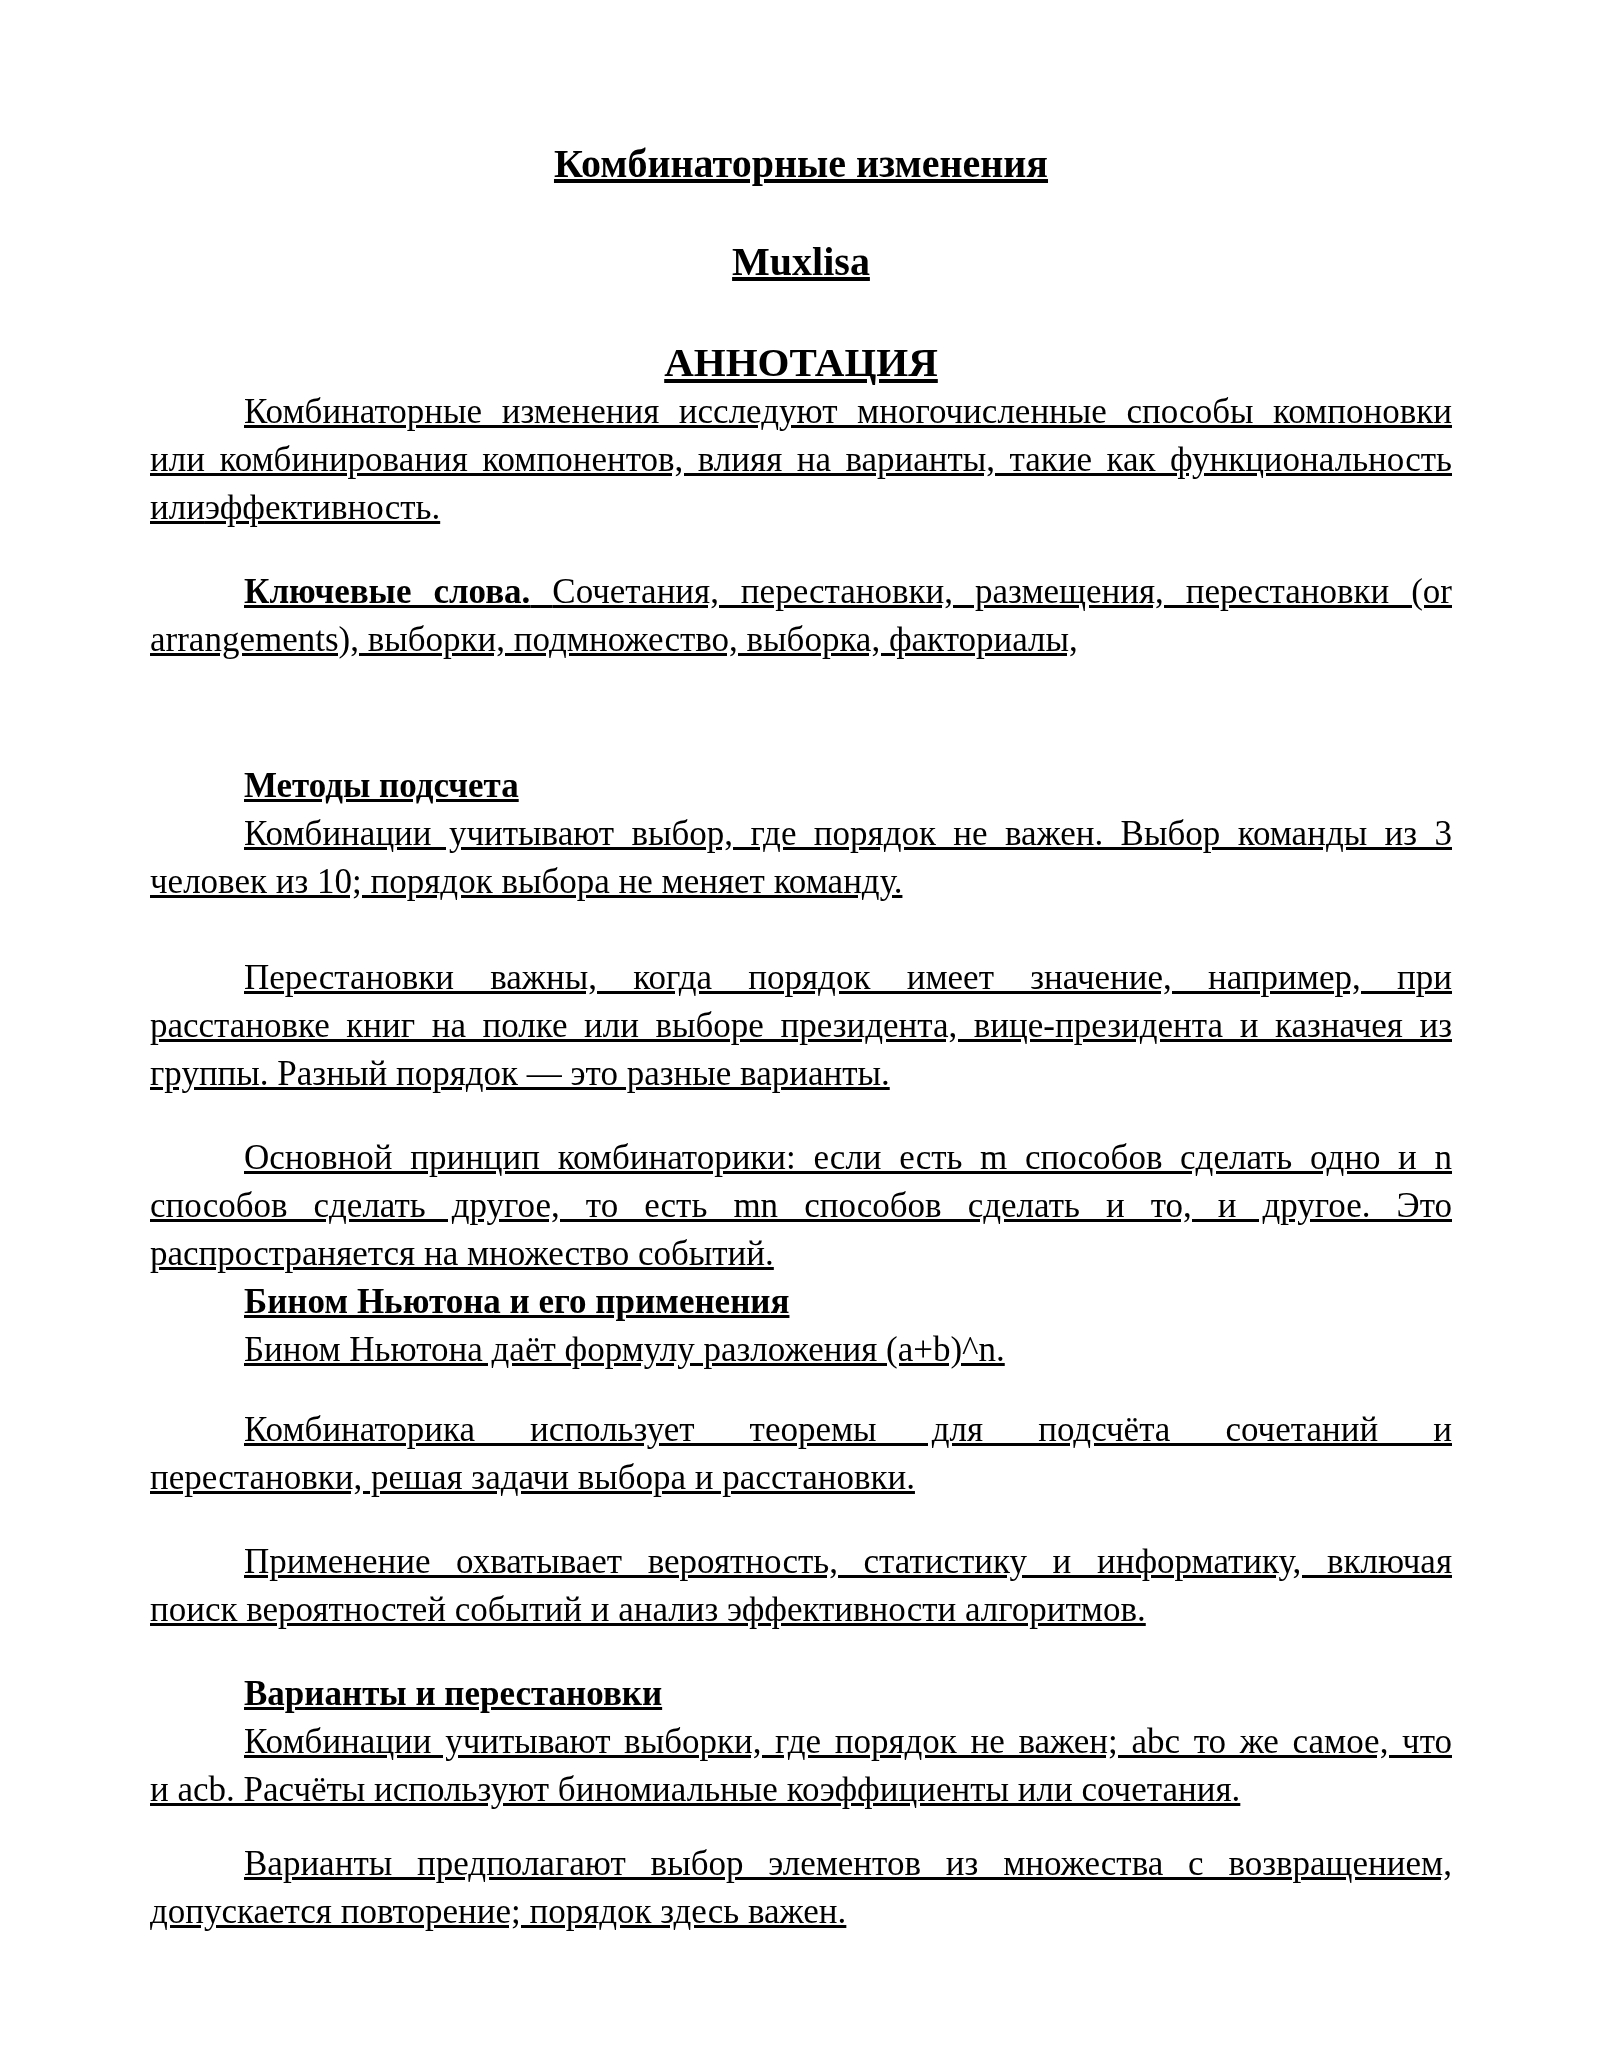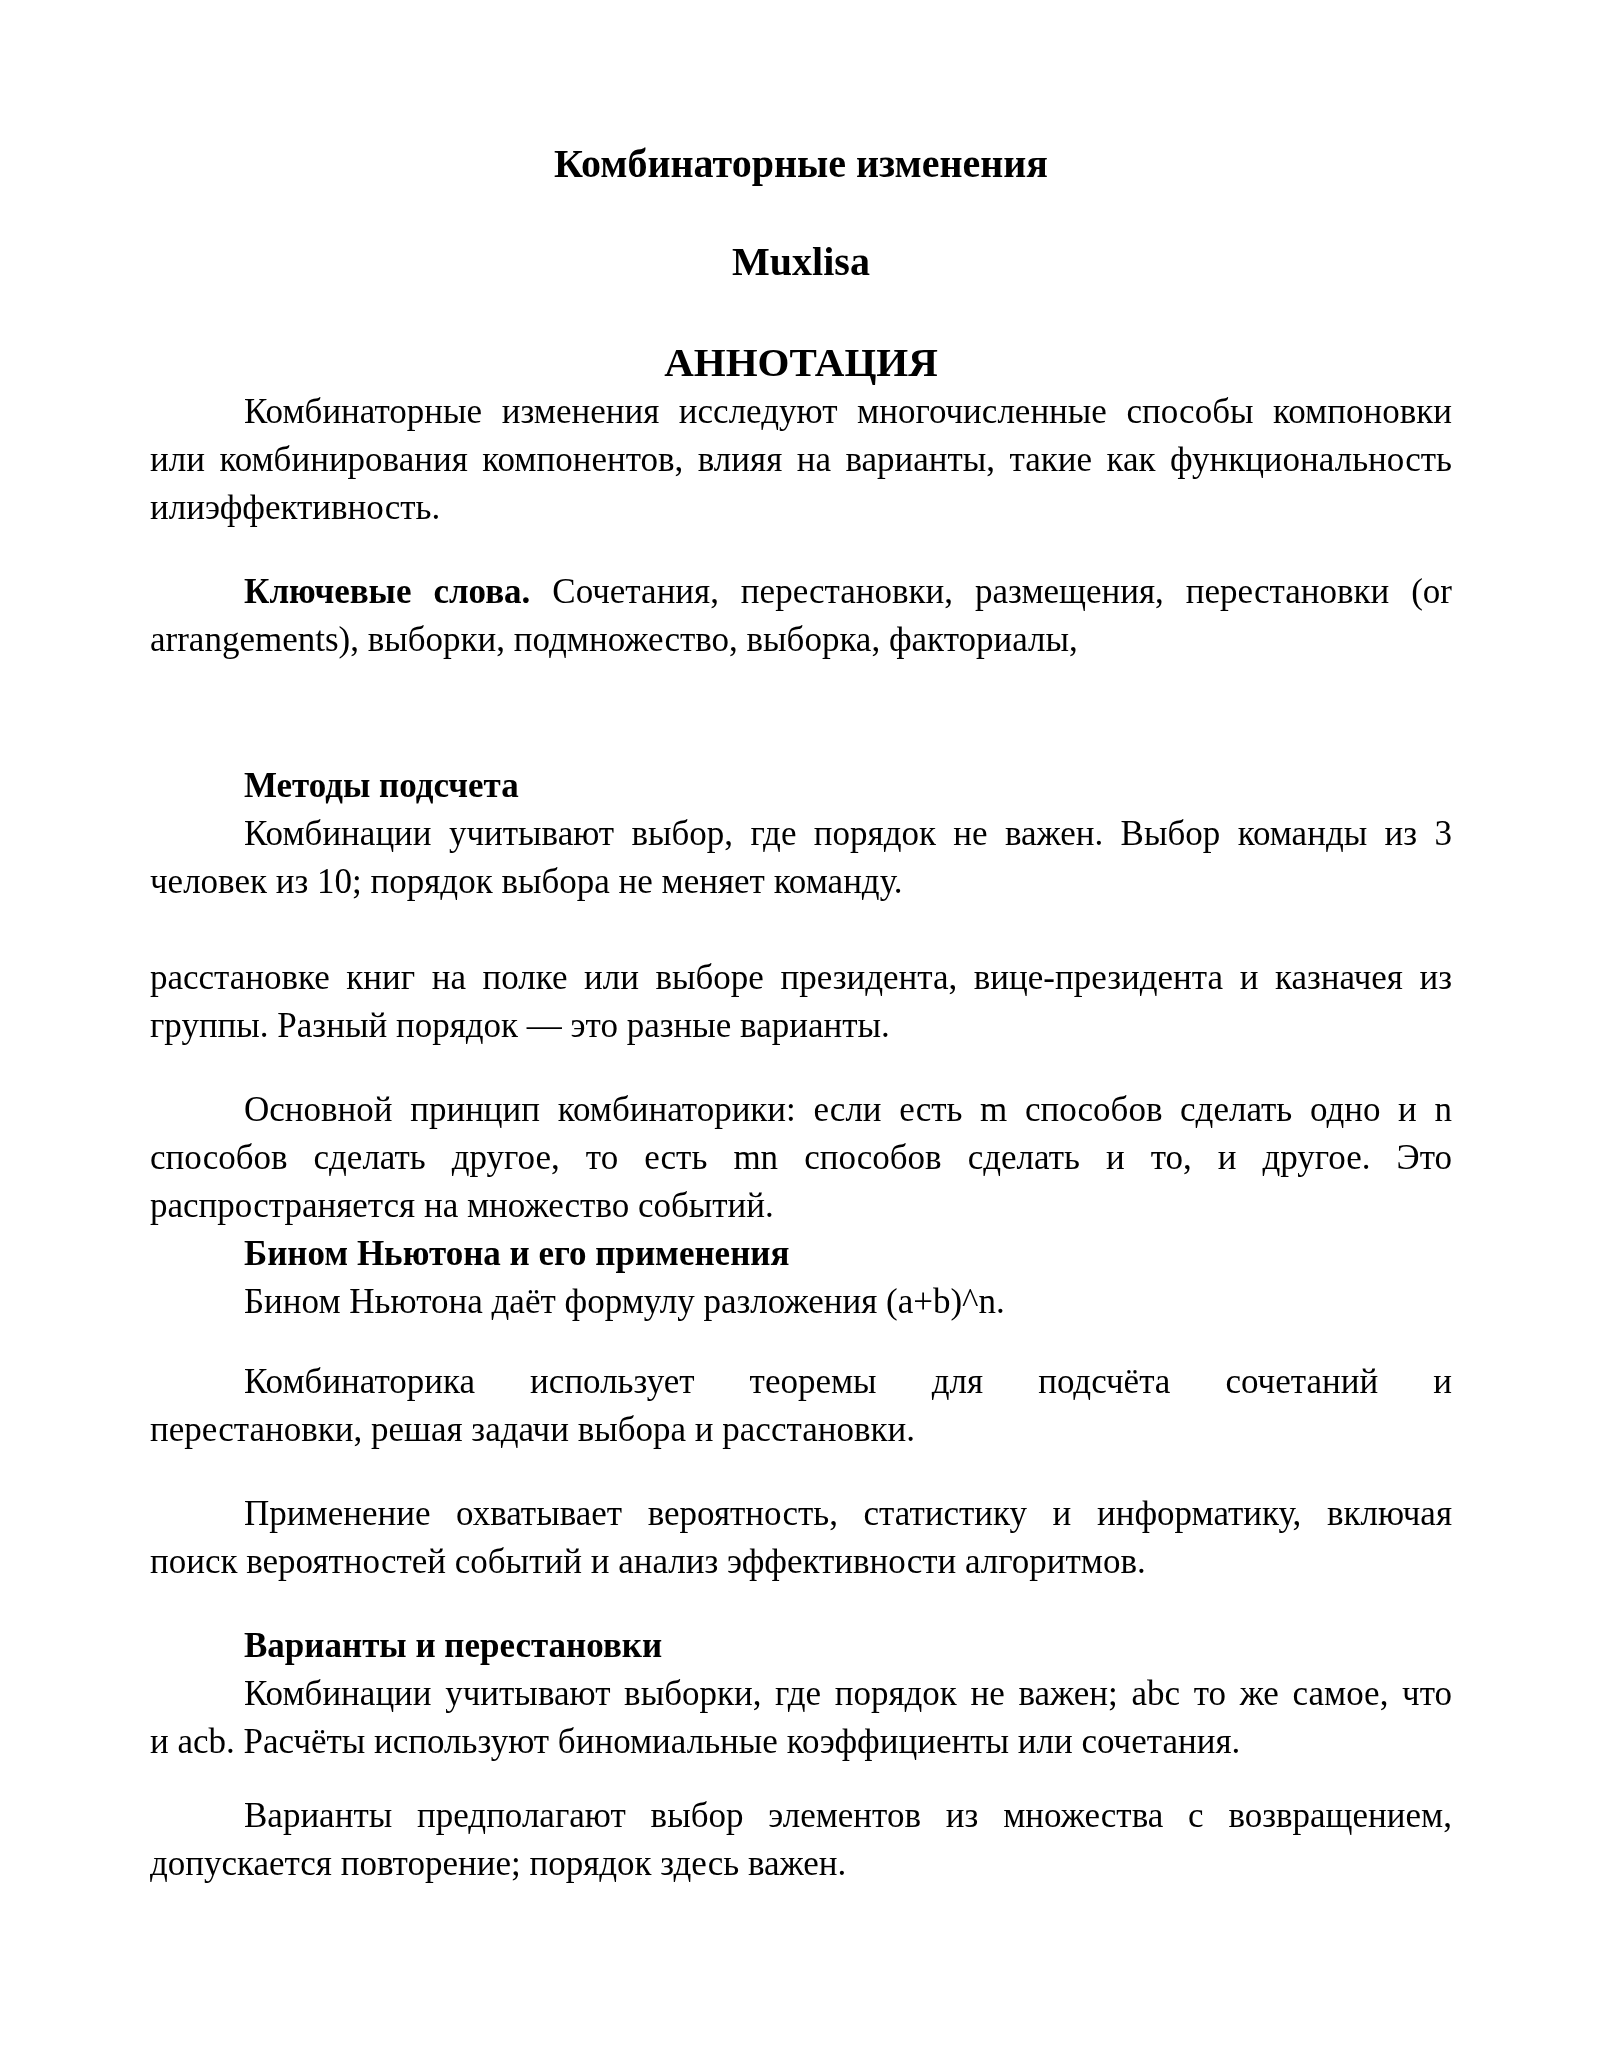--- a/index.html
+++ b/index.html
@@ -15,20 +15,21 @@
     font-size: 35px;
   }
   .page {
     width: 1600px;
     height: 2070px;
     overflow: hidden;
     box-sizing: border-box;
     padding-left: 150px;
     padding-right: 148px;
     background: #ffffff;
+    text-decoration: underline;
   }
   .line {
     line-height: 48px;
     height: 48px;
     text-align: justify;
     text-align-last: justify;
   }
   .line.plain {
     text-align: left;
     text-align-last: auto;
@@ -92,20 +93,21 @@
   </section>
 
   <div class="line plain indent h-methods">Методы подсчета</div>
 
   <section class="p3">
     <div class="line indent">Комбинации учитывают выбор, где порядок не важен.  Выбор команды из 3</div>
     <div class="line plain">человек из 10; порядок выбора не меняет команду.</div>
   </section>
 
   <section class="p4">
+    <div class="line indent">Перестановки важны, когда порядок имеет значение, например, при</div>
     <div class="line">расстановке книг на полке или выборе президента, вице-президента и казначея из</div>
     <div class="line plain">группы. Разный порядок — это разные варианты.</div>
   </section>
 
   <section class="p5">
     <div class="line indent">Основной принцип комбинаторики: если есть m способов сделать одно и n</div>
     <div class="line">способов сделать другое, то есть mn способов сделать и то, и другое.  Это</div>
     <div class="line plain">распространяется на множество событий.</div>
   </section>
 

